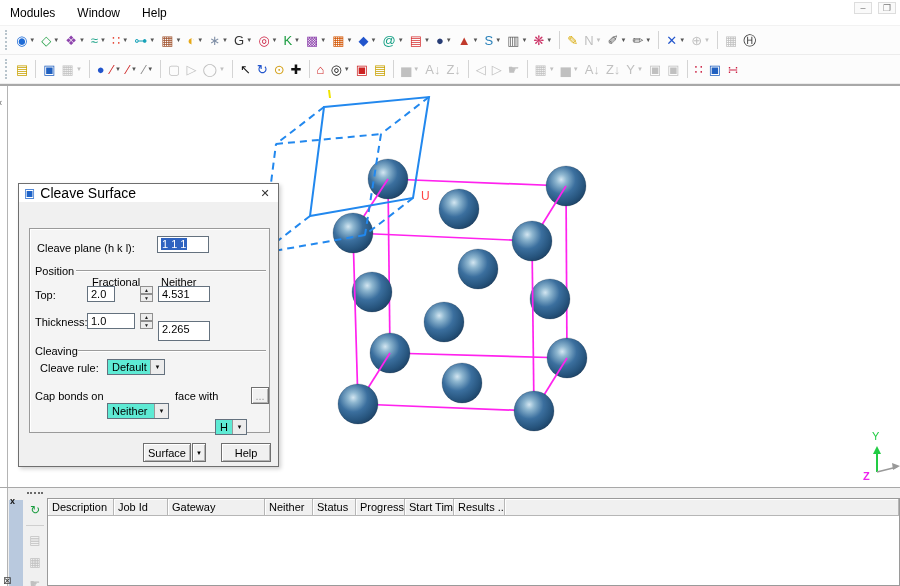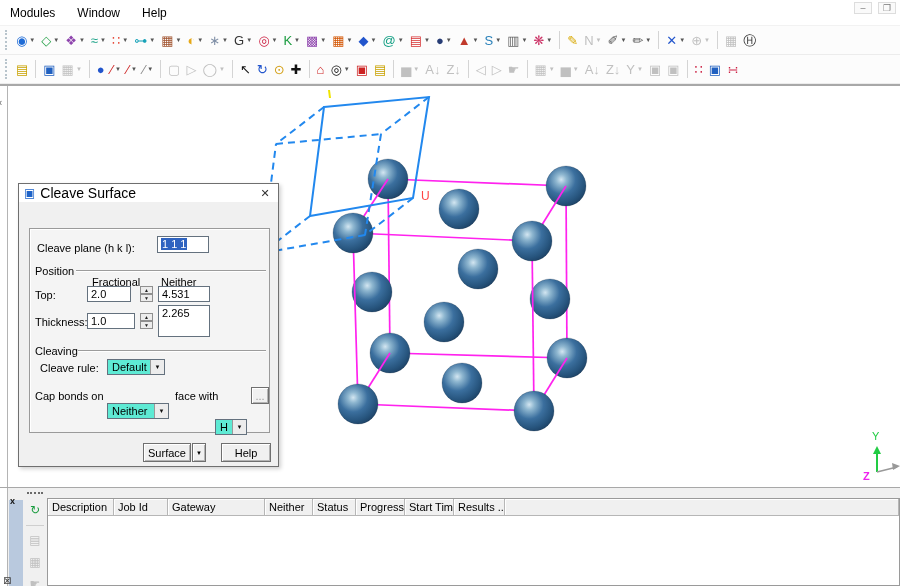--- a/index.html
+++ b/index.html
@@ -428,34 +428,34 @@
     <div class="dlg-content">
       <span class="abs" style="left:7px;top:13px">Cleave plane (h k l):</span>
       <div class="abs inputbox" style="left:127px;top:7px;width:52px;height:17px"><span class="sel">1 1 1</span></div>
 
       <span class="abs" style="left:5px;top:36px">Position</span>
       <div class="abs etch" style="left:46px;top:41px;width:190px"></div>
       <span class="abs" style="left:62px;top:47px">Fractional</span>
       <span class="abs" style="left:131px;top:47px">Neither</span>
 
       <span class="abs" style="left:5px;top:60px">Top:</span>
-      <div class="abs inputbox" style="left:57px;top:57px;width:44px;height:16px">2.0</div>
+      <div class="abs inputbox" style="left:57px;top:57px;width:28px;height:16px">2.0</div>
       <div class="abs spin" style="left:110px;top:57px">
           <span>▲</span>
           <span>▼</span>
         </div>
       <div class="abs inputbox" style="left:128px;top:57px;width:52px;height:16px">4.531</div>
 
       <span class="abs" style="left:5px;top:87px">Thickness:</span>
       <div class="abs inputbox" style="left:57px;top:84px;width:48px;height:16px">1.0</div>
       <div class="abs spin" style="left:110px;top:84px">
           <span>▲</span>
           <span>▼</span>
         </div>
-      <div class="abs inputbox" style="left:128px;top:76px;width:52px;height:32px">2.265</div>
+      <div class="abs inputbox" style="left:128px;top:92px;width:52px;height:20px">2.265</div>
 
       <span class="abs" style="left:5px;top:116px">Cleaving</span>
       <div class="abs etch" style="left:48px;top:121px;width:188px"></div>
 
       <span class="abs" style="left:10px;top:133px">Cleave rule:</span>
       <div class="abs ddbox" style="left:77px;top:130px;width:58px">
         <span class="val">Default</span>
         <span class="dbtn">▼</span>
       </div>
 

